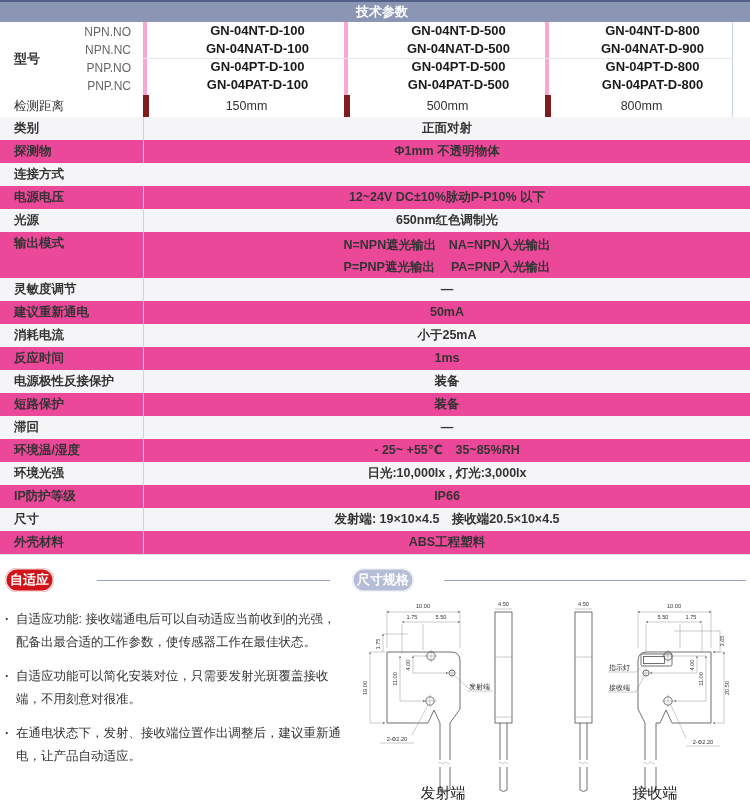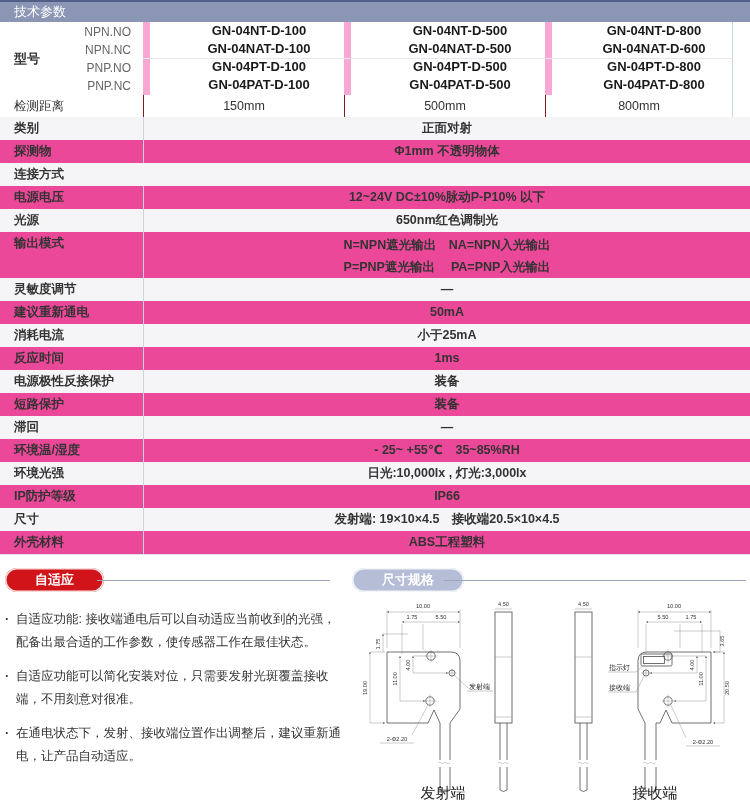--- a/index.html
+++ b/index.html
@@ -4,51 +4,51 @@
 <style>
   * { margin:0; padding:0; box-sizing:border-box; }
   html,body { background:#fff; }
   .page {
     position:relative; width:750px; height:807px; overflow:hidden;
     font-family:"Liberation Sans","DejaVu Sans",sans-serif; color:#333; background:#fff;
   }
   .topline { position:absolute; left:0; top:0; width:750px; height:2px; background:#525f87; }
   .header-bar {
     position:absolute; left:0; top:2px; width:750px; height:20px; background:#8b96b4;
-    color:#fff; font-size:13px; font-weight:normal; line-height:20px; padding-left:14px;
+    color:#fff; font-size:13px; font-weight:bold; line-height:20px; padding-left:14px;text-align:center;
   }
   
   .spec-table { position:absolute; left:0; top:22px; width:750px; }
   .model-row { position:relative; display:flex; height:73px; background:#fff; }
   .m-label { width:143px; display:flex; align-items:center; }
   .m-title { margin-left:14px; font-size:13px; font-weight:bold; color:#333; }
   .m-types { margin-left:auto; padding-right:12px; text-align:right; font-size:12px; color:#666; }
   .m-types div { line-height:18px; }
-  .m-col { border-left:7px solid #f9a8d4; text-align:center; font-size:13px; font-weight:bold; color:#1a1a1a; padding-top:0;padding-left:24px; }
+  .m-col { border-left:4px solid #f9a8d4; text-align:center; font-size:13px; font-weight:bold; color:#1a1a1a; padding-top:0;padding-left:24px; }
   .m-col div { line-height:18px; white-space:nowrap; }
   .m-col.c1,.m-col.c2 { width:201px; }
   .m-col.c3 { width:188px; border-right:1px solid #c9d3e2; }
   .model-hline { position:absolute; left:143px; right:17px; top:36px; height:1px; background:#e4e7ed; }
   .dist-row { display:flex; height:22px; line-height:22px; background:#fff;align-items:flex-end; }
   .d-label { width:143px; padding-left:14px; font-size:12.5px; color:#333; }
-  .d-cell { border-left:1px solid #7f1d1d; text-align:center; font-size:12.5px; color:#333; }
+  .d-cell { border-left:6px solid #7f1d1d; text-align:center; font-size:12.5px; color:#333; }
   .d-cell.c1,.d-cell.c2 { width:201px; }
   .d-cell.c3 { width:188px; border-right:1px solid #c9d3e2; }
   #rows { border-bottom:1px solid #dbe1ea;font-weight:bold; }
   .trow { display:flex; min-height:23px; background:#ec4899; }
   .trow.alt { background:#f5f5f7; }
   .trow.tall { min-height:46px; }
   .tlabel { width:143px; padding-left:14px; font-size:12.5px; color:#333; line-height:23px; white-space:nowrap; }
   .tvalue { flex:1; border-left:1px solid #c9d3e2; text-align:center; font-size:12.5px; color:#333; }
   .tvalue .vline { line-height:23px; white-space:nowrap; }
   .trow.tall .vline { line-height:22px; }
   .trow.tall .vline:first-child { padding-top:2px; }
   
   .badge {
-    position:absolute; height:24px; line-height:24px; padding:0 30px; border-radius:13px;
+    position:absolute; height:24px; line-height:24px; padding:0 5px; border-radius:13px;
     color:#fff; font-size:13px; font-weight:bold; text-align:left;
     box-shadow:inset 0 0 0 1.5px rgba(255,255,255,.85);
   }
   .badge-red { left:5px; top:568px; background:#d01419; }
   .badge-lav { left:352px; top:568px; background:#b6bdd6; }
   .badge-line { position:absolute; top:580px; height:1px; background:#9aa6bf; }
   .line-adapt { left:97px; width:233px; }
   .line-dim { left:444px; width:302px; }
   .adaptive-text { position:absolute; left:5px; top:608px; width:338px; }
   .adaptive-text p { position:relative; padding-left:11px; font-size:12.5px; line-height:23px; color:#333; margin-bottom:11px; }
@@ -89,21 +89,21 @@
         <div>GN-04PAT-D-100</div>
       </div>
       <div class="m-col c2">
         <div>GN-04NT-D-500</div>
         <div>GN-04NAT-D-500</div>
         <div>GN-04PT-D-500</div>
         <div>GN-04PAT-D-500</div>
       </div>
       <div class="m-col c3">
         <div>GN-04NT-D-800</div>
-        <div>GN-04NAT-D-600</div>
+        <div>GN-04NAT-D-900</div>
         <div>GN-04PT-D-800</div>
         <div>GN-04PAT-D-800</div>
       </div>
       <div class="model-hline"></div>
     </div>
 
     <div class="dist-row">
       <div class="d-label">检测距离</div>
       <div class="d-cell c1">150mm</div>
       <div class="d-cell c2">500mm</div>

